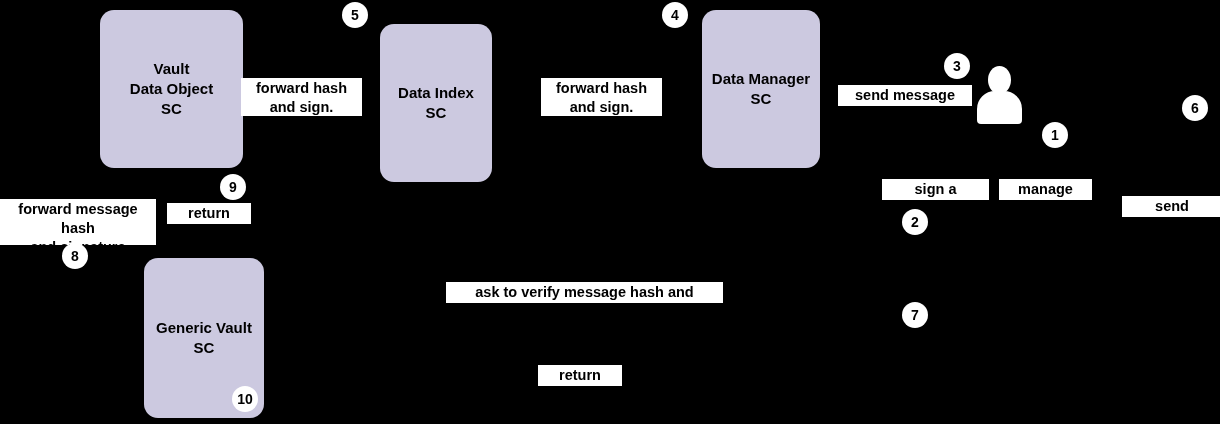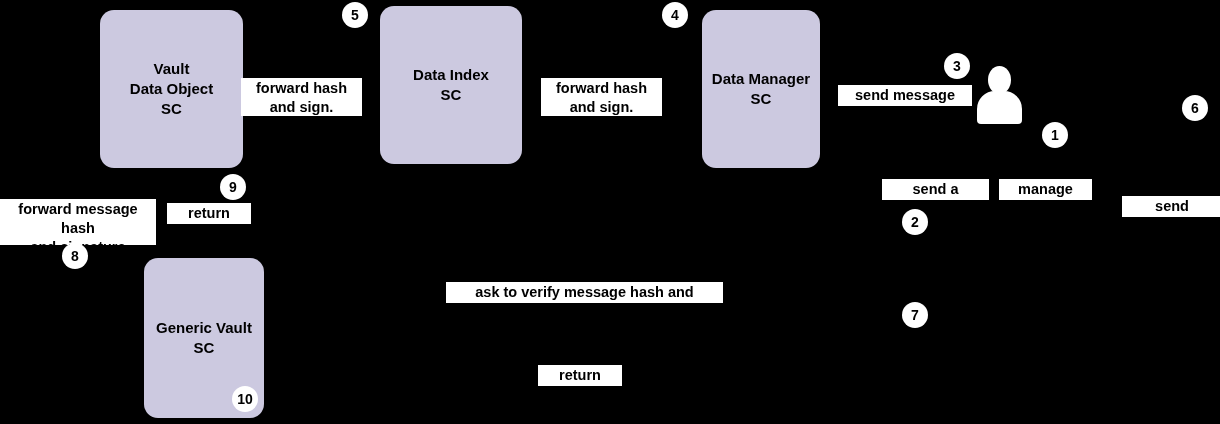--- a/index.html
+++ b/index.html
@@ -84,21 +84,21 @@
 </style>
 </head>
 <body>
 
 <div id="canvas">
 
   <div class="node" style="left:100px;top:10px;width:143px;height:158px;">Vault
 Data Object
 SC</div>
 
-  <div class="node" style="left:380px;top:6px;width:142px;height:158px;">Data Index
+  <div class="node" style="left:380px;top:24px;width:112px;height:158px;">Data Index
 SC</div>
 
   <div class="node" style="left:702px;top:10px;width:118px;height:158px;">Data Manager
 SC</div>
 
   <div class="node" style="left:100px;top:258px;width:120px;height:160px;margin-left:44px;">Generic Vault
 SC</div>
 
 
   <div class="actor" style="left:977px;top:66px;width:45px;height:58px;">
@@ -112,21 +112,21 @@
   <div class="label" style="left:541px;top:78px;width:121px;height:38px;">forward hash
 and sign. address</div>
 
   <div class="label" style="left:838px;top:85px;width:134px;height:21px;">send message hash</div>
 
   <div class="label" style="left:0px;top:199px;width:156px;height:46px;">forward message hash
 and signature</div>
 
   <div class="label" style="left:167px;top:203px;width:84px;height:21px;">return result</div>
 
-  <div class="label" style="left:882px;top:179px;width:107px;height:21px;">send a message</div>
+  <div class="label" style="left:882px;top:179px;width:107px;height:21px;">sign a forward</div>
 
   <div class="label" style="left:999px;top:179px;width:93px;height:21px;">manage asset</div>
 
   <div class="label" style="left:1122px;top:196px;width:100px;height:21px;">send signature</div>
 
   <div class="label" style="left:446px;top:282px;width:277px;height:21px;">ask to verify message hash and signature</div>
 
   <div class="label" style="left:538px;top:365px;width:84px;height:21px;">return result</div>
 
   <div class="badge" style="left:342px;top:2px;">5</div>

